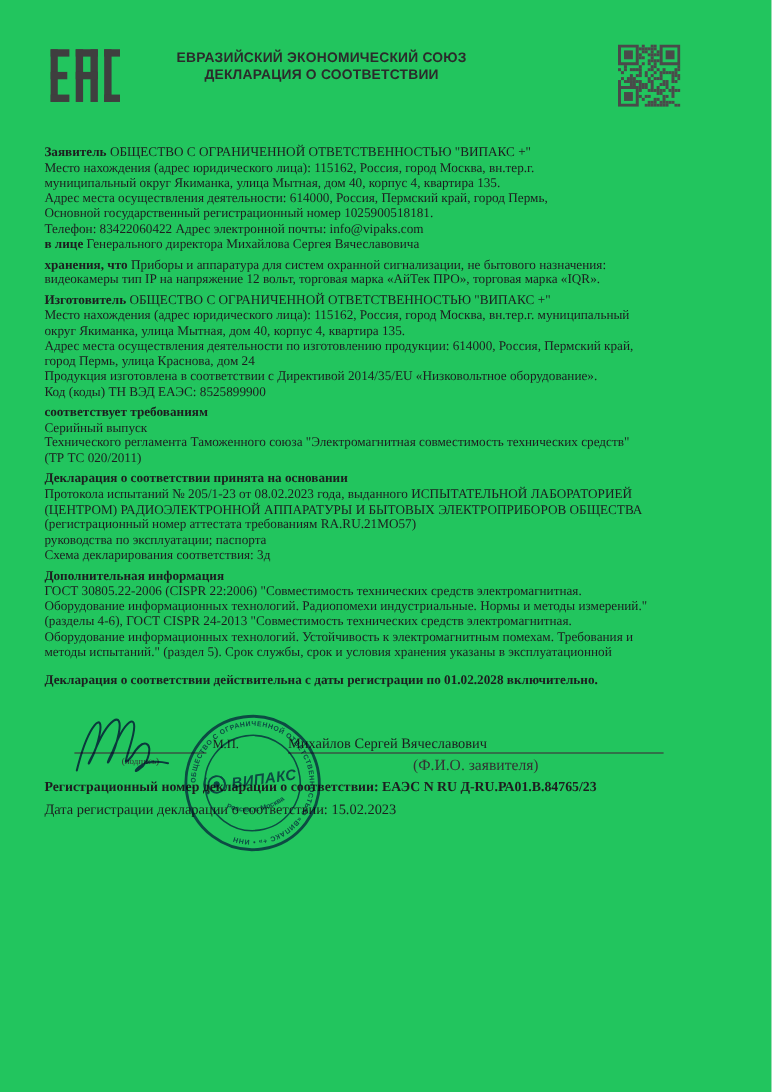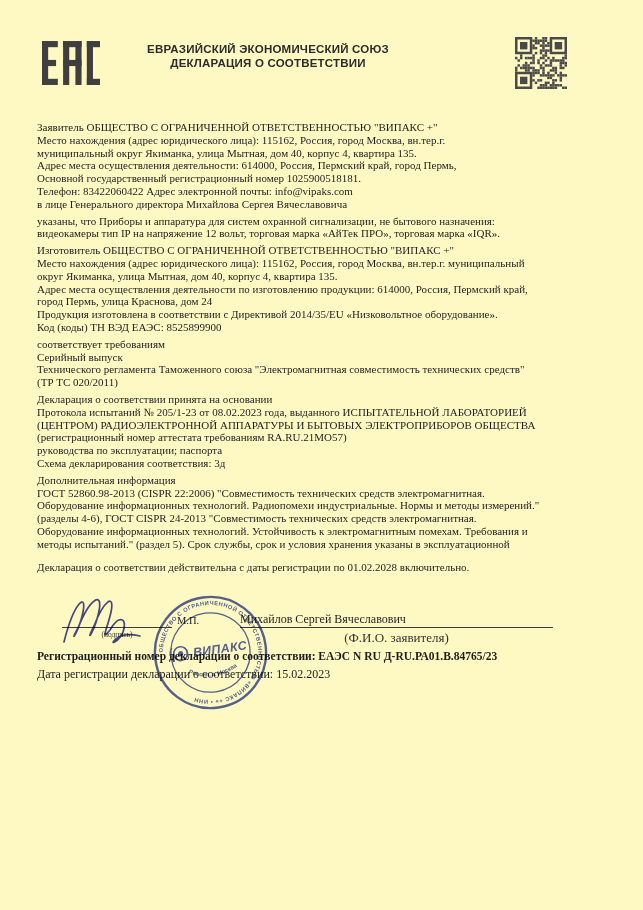--- a/index.html
+++ b/index.html
@@ -1,35 +1,35 @@
 <!DOCTYPE html>
 <html lang="ru"><head>
 <meta charset="utf-8">
 <style>
   html,body{margin:0;padding:0;background:#e9e9e9;}
   .page{
-    position:relative;width:643px;height:910px;background:#fef9c3;
+    position:relative;width:643px;height:910px;background:#22c55e;
     font-family:"Liberation Serif",serif;color:#1d1d1f;overflow:hidden;
     margin:0 auto;
   }
   
   .eac-logo{position:absolute;left:42px;top:38px;width:58px;height:50px;}
   .header-title{
     position:absolute;left:100px;top:43px;width:336px;text-align:center;
     font-family:"Liberation Sans",sans-serif;font-weight:bold;font-size:11.5px;
     line-height:13.5px;letter-spacing:.2px;color:#2b2b2b;
   }
   .qr{position:absolute;left:515px;top:37px;width:52px;height:52px;}
   
   .doc-body{
     position:absolute;left:37px;top:121px;width:560px;
     font-size:11px;line-height:12.8px;white-space:nowrap;
   }
   .doc-body .line{min-height:12.8px;}
-  .doc-body .line b{font-weight:normal;text-align:center;}
+  .doc-body .line b{font-weight:bold;text-align:center;}
   .doc-body .gap{margin-top:4px;}
   .doc-body .biggap{margin-top:10px;}
   
   .sig-block{position:absolute;left:37px;top:611px;width:552px;height:40px;font-size:11px;}
   .sig-line{position:absolute;border-bottom:1px solid #3c3c3c;height:0;}
   .sig-line-left{left:25px;top:16px;width:110px;}
   .sig-line-right{left:203px;top:16px;width:313px;}
   .mp-label{position:absolute;left:140px;top:4px;font-size:10.5px;}
   .fio-name{position:absolute;left:203px;top:1px;width:313px;font-size:12px;}
   .sig-caption{position:absolute;left:25px;top:19px;width:110px;text-align:center;font-size:7.5px;color:#333;}
@@ -234,41 +234,41 @@
     </svg>
 
   <div class="doc-body">
       <div class="line"><b>Заявитель</b> ОБЩЕСТВО С ОГРАНИЧЕННОЙ ОТВЕТСТВЕННОСТЬЮ "ВИПАКС +"</div>
       <div class="line">Место нахождения (адрес юридического лица): 115162, Россия, город Москва, вн.тер.г.</div>
       <div class="line">муниципальный округ Якиманка, улица Мытная, дом 40, корпус 4, квартира 135.</div>
       <div class="line">Адрес места осуществления деятельности: 614000, Россия, Пермский край, город Пермь,</div>
       <div class="line">Основной государственный регистрационный номер 1025900518181.</div>
       <div class="line">Телефон: 83422060422 Адрес электронной почты: info@vipaks.com</div>
       <div class="line"><b>в лице</b> Генерального директора Михайлова Сергея Вячеславовича</div>
-      <div class="line gap"><b>указаны, что</b> Приборы и аппаратура для систем охранной сигнализации, не бытового назначения:</div>
+      <div class="line gap"><b>хранения, что</b> Приборы и аппаратура для систем охранной сигнализации, не бытового назначения:</div>
       <div class="line">видеокамеры тип IP на напряжение 12 вольт, торговая марка «АйТек ПРО», торговая марка «IQR».</div>
       <div class="line gap"><b>Изготовитель</b> ОБЩЕСТВО С ОГРАНИЧЕННОЙ ОТВЕТСТВЕННОСТЬЮ "ВИПАКС +"</div>
       <div class="line">Место нахождения (адрес юридического лица): 115162, Россия, город Москва, вн.тер.г. муниципальный</div>
       <div class="line">округ Якиманка, улица Мытная, дом 40, корпус 4, квартира 135.</div>
       <div class="line">Адрес места осуществления деятельности по изготовлению продукции: 614000, Россия, Пермский край,</div>
       <div class="line">город Пермь, улица Краснова, дом 24</div>
       <div class="line">Продукция изготовлена в соответствии с Директивой 2014/35/EU «Низковольтное оборудование».</div>
       <div class="line">Код (коды) ТН ВЭД ЕАЭС: 8525899900</div>
       <div class="line gap"><b>соответствует требованиям</b></div>
       <div class="line">Серийный выпуск</div>
       <div class="line">Технического регламента Таможенного союза "Электромагнитная совместимость технических средств"</div>
       <div class="line">(ТР ТС 020/2011)</div>
       <div class="line gap"><b>Декларация о соответствии принята на основании</b></div>
       <div class="line">Протокола испытаний № 205/1-23 от 08.02.2023 года, выданного ИСПЫТАТЕЛЬНОЙ ЛАБОРАТОРИЕЙ</div>
       <div class="line">(ЦЕНТРОМ) РАДИОЭЛЕКТРОННОЙ АППАРАТУРЫ И БЫТОВЫХ ЭЛЕКТРОПРИБОРОВ ОБЩЕСТВА</div>
       <div class="line">(регистрационный номер аттестата требованиям RA.RU.21МО57)</div>
       <div class="line">руководства по эксплуатации; паспорта</div>
       <div class="line">Схема декларирования соответствия: 3д</div>
       <div class="line gap"><b>Дополнительная информация</b></div>
-      <div class="line">ГОСТ 52860.98-2013 (CISPR 22:2006) "Совместимость технических средств электромагнитная.</div>
+      <div class="line">ГОСТ 30805.22-2006 (CISPR 22:2006) "Совместимость технических средств электромагнитная.</div>
       <div class="line">Оборудование информационных технологий. Радиопомехи индустриальные. Нормы и методы измерений."</div>
       <div class="line">(разделы 4-6), ГОСТ CISPR 24-2013 "Совместимость технических средств электромагнитная.</div>
       <div class="line">Оборудование информационных технологий. Устойчивость к электромагнитным помехам. Требования и</div>
       <div class="line">методы испытаний." (раздел 5). Срок службы, срок и условия хранения указаны в эксплуатационной</div>
       <div class="line biggap"><b>Декларация о соответствии действительна с даты регистрации по 01.02.2028 включительно.</b></div>
     </div>
 
   <div class="sig-block">
     <div class="fio-name">Михайлов Сергей Вячеславович</div>
     <div class="mp-label">М.П.</div>

